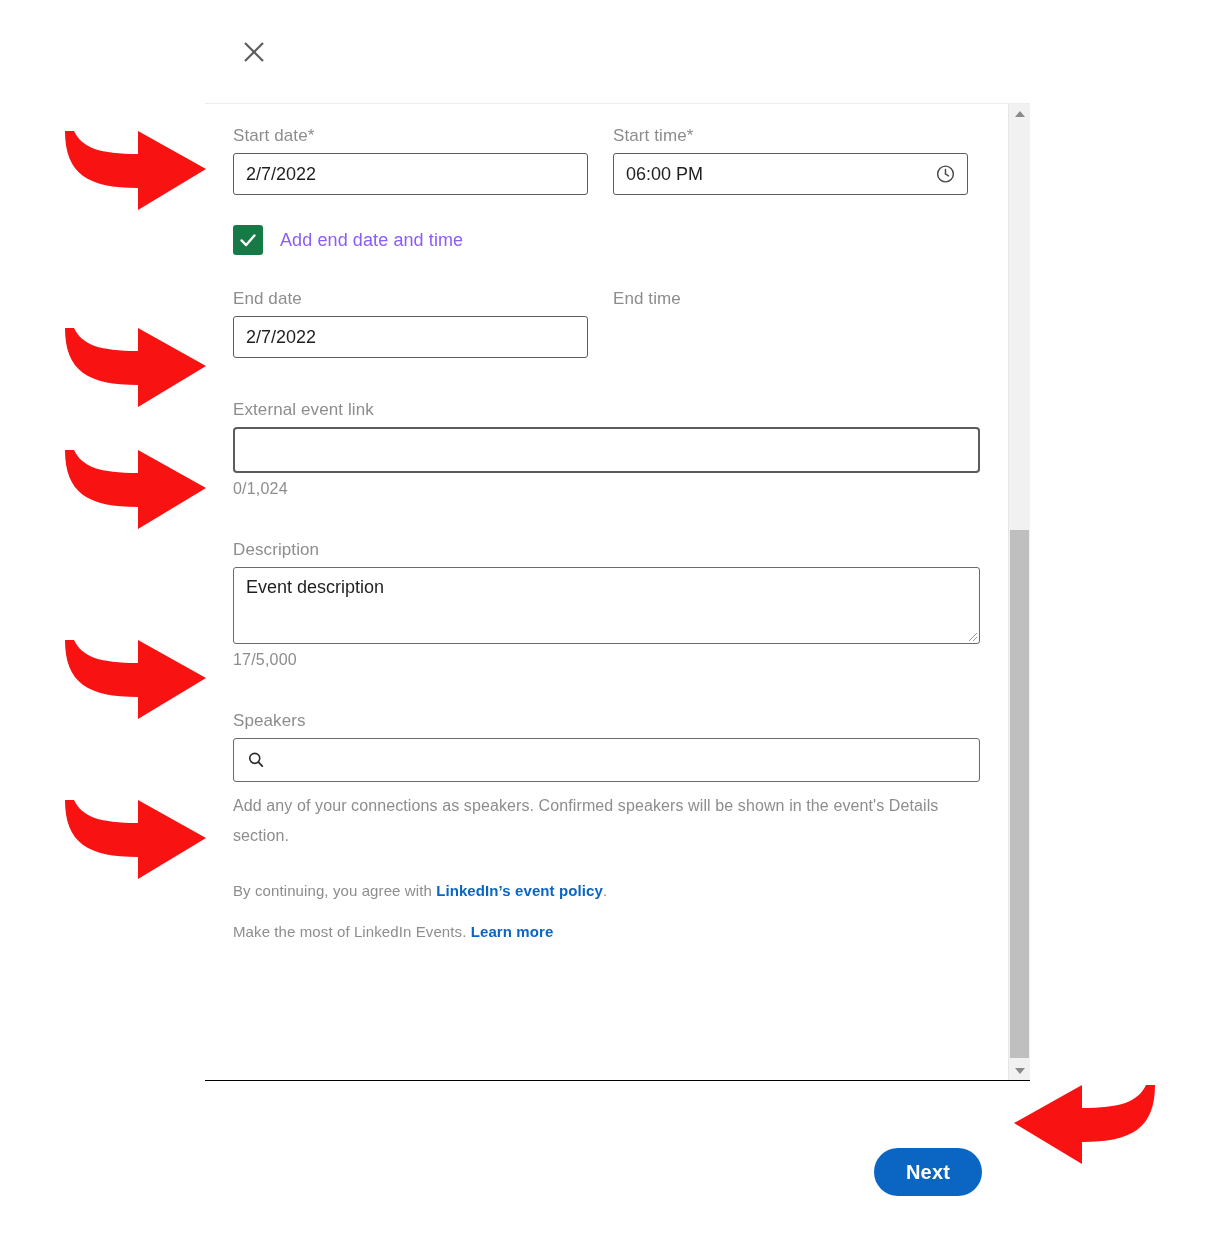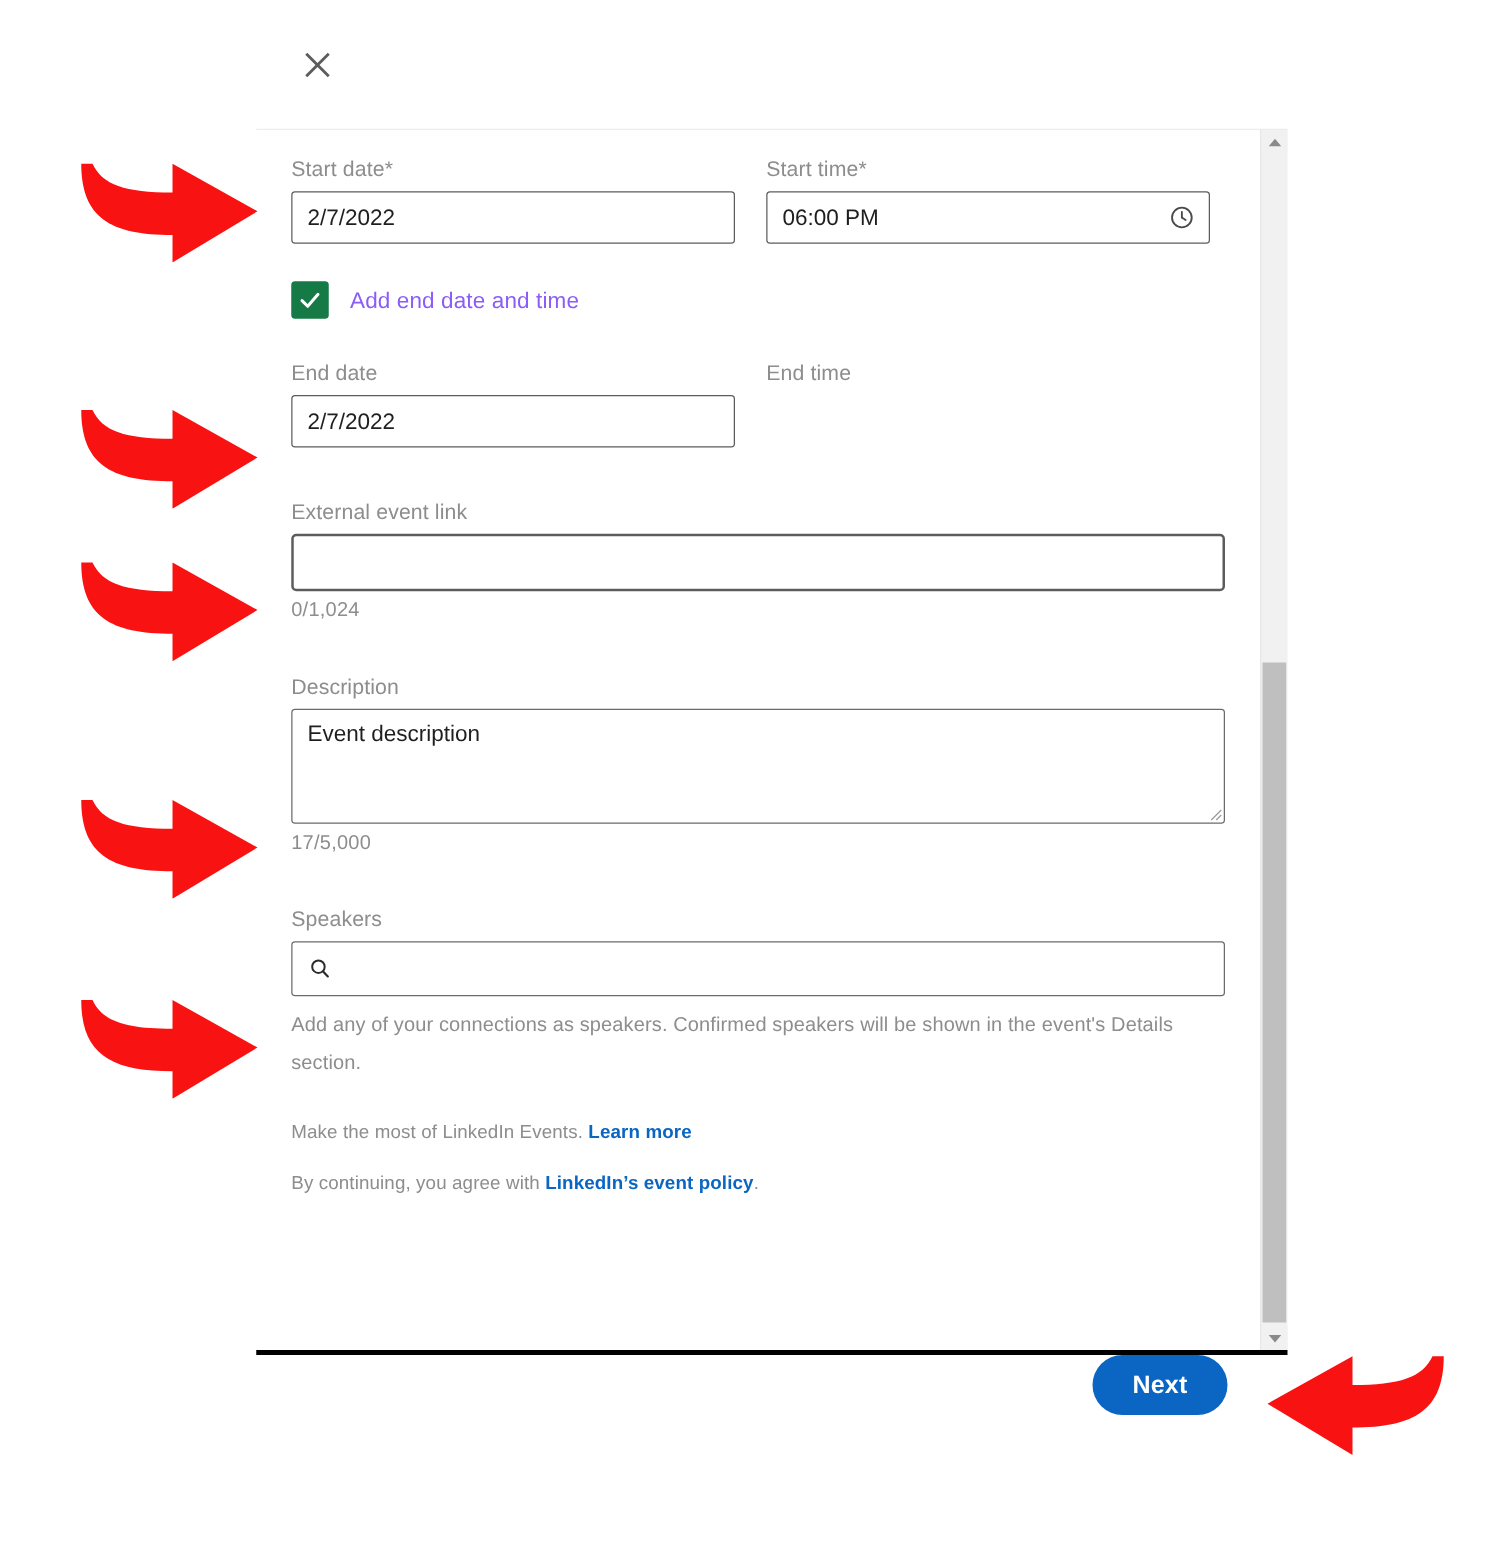--- a/index.html
+++ b/index.html
@@ -193,21 +193,21 @@
   .counter {
     text-align: left;
     font-size: 16px;
     color: #8d8d8d;
     margin-top: 7px;
     letter-spacing: 0.2px;
   }
 
   .textarea {
     width: 100%;
-    height: 92px;
+    height: 77px;
     border: 1px solid #6b6b6b;
     border-radius: 3px;
     box-sizing: border-box;
     font-size: 18px;
     color: #1f1f1f;
     padding: 9px 12px;
     background: #fff;
     font-family: "Liberation Sans", sans-serif;
     position: relative;
     resize: none;
@@ -263,23 +263,23 @@
   .legal a {
     color: #0a66c2;
     font-weight: bold;
     text-decoration: none;
     cursor: pointer;
   }
 
   
   .dialog-footer {
     height: 116px;
-    border-top: 4px solid #000000;
-    display: flex;
-    align-items: flex-start;
+    border-top: 1px solid #000000;
+    display: flex;
+    align-items: flex-end;
     justify-content: flex-end;
     padding-right: 48px;
     box-sizing: border-box;
   }
   .next-btn {
     background: #0a66c2;
     color: #ffffff;
     border: none;
     border-radius: 24px;
     height: 48px;
@@ -385,24 +385,24 @@
               <circle cx="10.5" cy="10" r="6" fill="none" stroke="#2b2b2b" stroke-width="1.9"></circle>
               <line x1="15" y1="14.6" x2="19.5" y2="19.4" stroke="#2b2b2b" stroke-width="2.1" stroke-linecap="round"></line>
             </svg>
           </span>
           <input type="text" placeholder="" style="">
         </div>
         <div class="helper">Add any of your connections as speakers. Confirmed speakers will be shown in the event's Details section.</div>
       </div>
 
       <div class="legal">
+        <span>By continuing, you agree with </span><a>LinkedIn’s event policy</a><span>.</span>
+      </div>
+      <div class="legal">
         <span>Make the most of LinkedIn Events. </span><a>Learn more</a>
-      </div>
-      <div class="legal">
-        <span>By continuing, you agree with </span><a>LinkedIn’s event policy</a><span>.</span>
       </div>
 
     </div>
 
     <div class="scrollbar">
       <div class="sb-arrow up">
         <i></i>
       </div>
       <div class="sb-thumb"></div>
       <div class="sb-arrow down">

